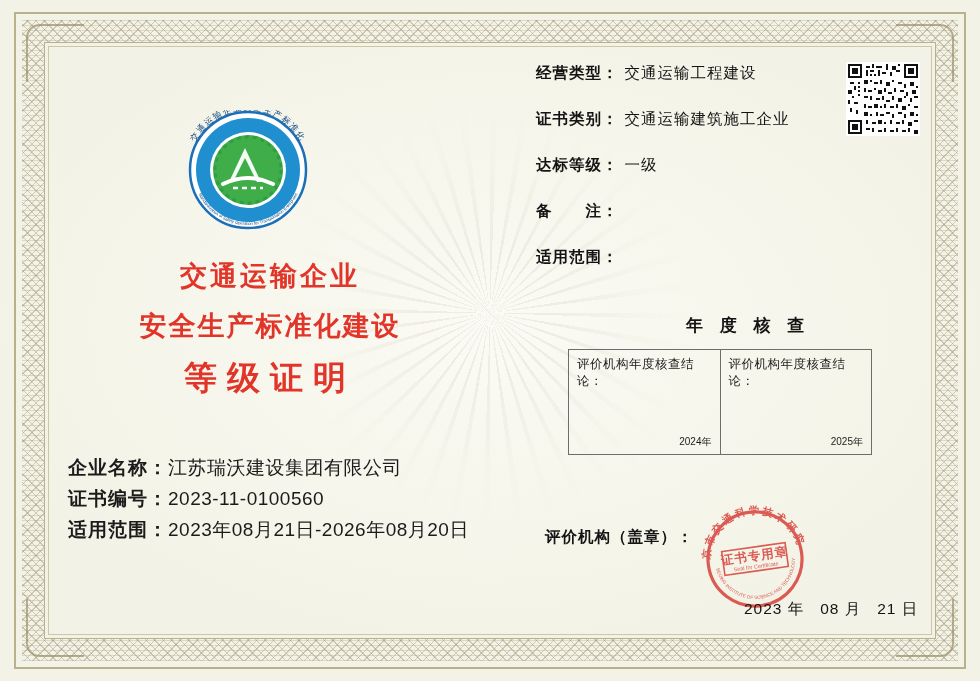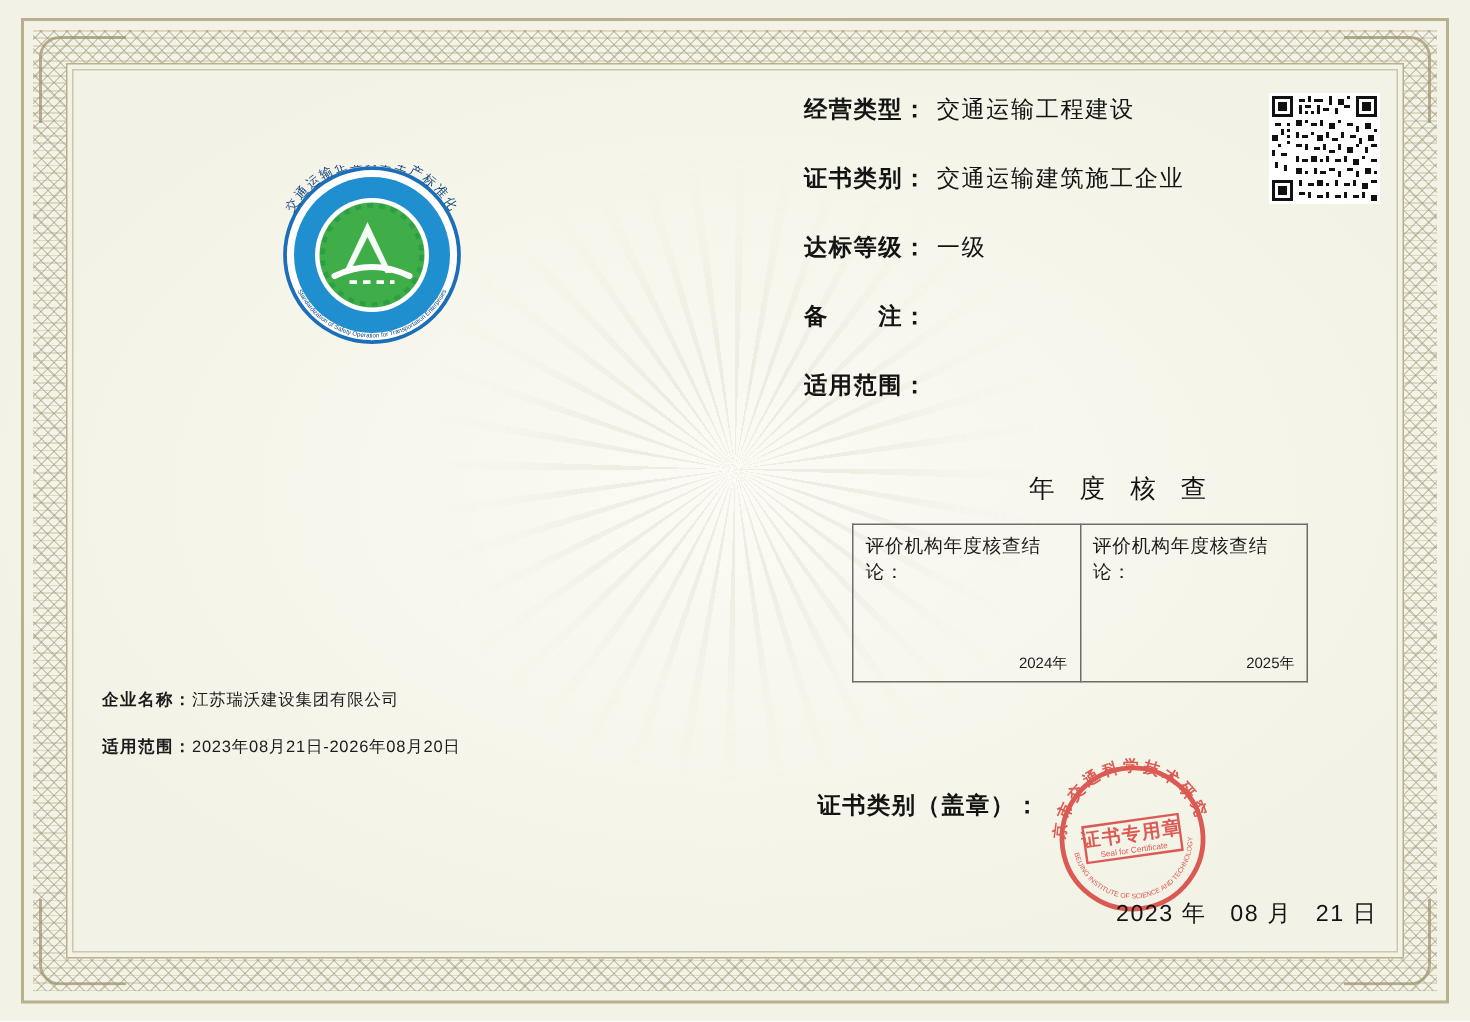--- a/index.html
+++ b/index.html
@@ -129,21 +129,21 @@
     font-size: 33px;
     letter-spacing: 10px;
   }
 
   
   .info-block {
     position: absolute;
     left: 68px; top: 452px;
     width: 420px;
     color: #1b1b1b;
-    font-size: 11px;
+    font-size: 19px;
     line-height: 31px;
   }
   .info-row { white-space: nowrap; }
   .info-label { font-weight: bold; letter-spacing: 1px; }
   .info-value { letter-spacing: 0.5px; }
 
   
   .fields {
     position: absolute;
     left: 536px; top: 63px;
@@ -167,21 +167,21 @@
     width: 74px; height: 74px;
     background: #fff;
   }
   .qr svg { display: block; }
 
   
   .review-title {
     position: absolute;
     left: 686px; top: 314px;
     font-size: 17px;
-    font-weight: normal;
+    font-weight: bold;
     letter-spacing: 6px;
     color: #141414;
   }
   .review-table {
     position: absolute;
     left: 568px; top: 349px;
     width: 304px; height: 106px;
     border-collapse: collapse;
     table-layout: fixed;
   }
@@ -264,24 +264,32 @@
       <path d="M 66,78 L 96,78" stroke="#ffffff" stroke-width="2.5" fill="none" stroke-dasharray="5 4"></path>
       <text font-size="8.5" fill="#12467e" font-family="'Liberation Sans',sans-serif" letter-spacing="1.5">
         <textPath href="#arcTop" startOffset="50%" text-anchor="middle">交通运输企业安全生产标准化</textPath>
       </text>
       <text font-size="4.2" fill="#12467e" font-family="'Liberation Sans',sans-serif">
         <textPath href="#arcBottom" startOffset="50%" text-anchor="middle">Standardization of Safety Operation for Transportation Enterprises</textPath>
       </text>
     </svg>
   </div>
 
+  <div class="title-block">
+    <div class="title-line1">交通运输企业</div>
+    <div class="title-line2">安全生产标准化建设</div>
+    <div class="title-line3">等级证明</div>
+  </div>
 
   <div class="info-block">
     <div class="info-row">
       <span class="info-label">企业名称：</span><span class="info-value">江苏瑞沃建设集团有限公司</span>
+    </div>
+    <div class="info-row">
+      <span class="info-label">证书编号：</span><span class="info-value">2023-11-0100560</span>
     </div>
     <div class="info-row">
       <span class="info-label">适用范围：</span><span class="info-value">2023年08月21日-2026年08月20日</span>
     </div>
   </div>
 
   <div class="qr">
     <svg width="74" height="74" viewBox="0 0 37 37" shape-rendering="crispEdges">
       <rect width="37" height="37" fill="#ffffff"></rect>
       <g fill="#111111">
@@ -423,21 +431,21 @@
         <div class="cell-year">2024年</div>
       </td>
       <td>
         <div class="cell-head">评价机构年度核查结论：</div>
         <div class="cell-year">2025年</div>
       </td>
     </tr>
   </tbody>
     </table>
 
-  <div class="agency">证书类别（盖章）：</div>
+  <div class="agency">评价机构（盖章）：</div>
 
   <div class="seal">
     <svg width="122" height="122" viewBox="0 0 122 122">
       <defs>
         <path id="sealArcTop" d="M 16,61 A 45,45 0 0 1 106,61"></path>
         <path id="sealArcBottom" d="M 21,61 A 40,40 0 0 0 101,61"></path>
       </defs>
       <g opacity="0.78" transform="rotate(-8 61 61)">
         <circle cx="61" cy="61" r="47" fill="none" stroke="#d4302a" stroke-width="3.2"></circle>
         <text font-size="10.5" fill="#d4302a" font-family="'Liberation Sans',sans-serif" letter-spacing="2.5" font-weight="bold">

